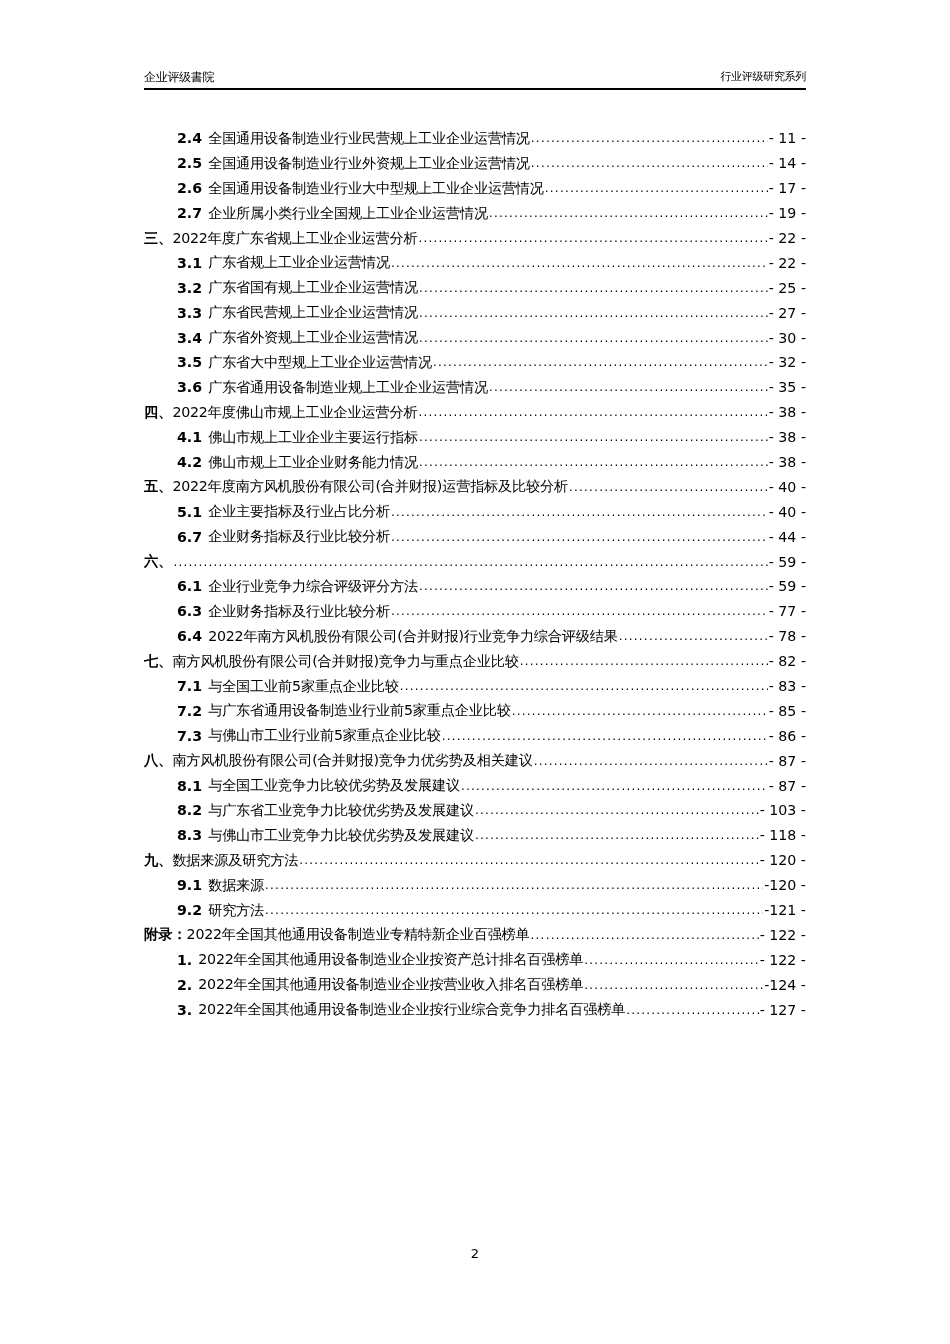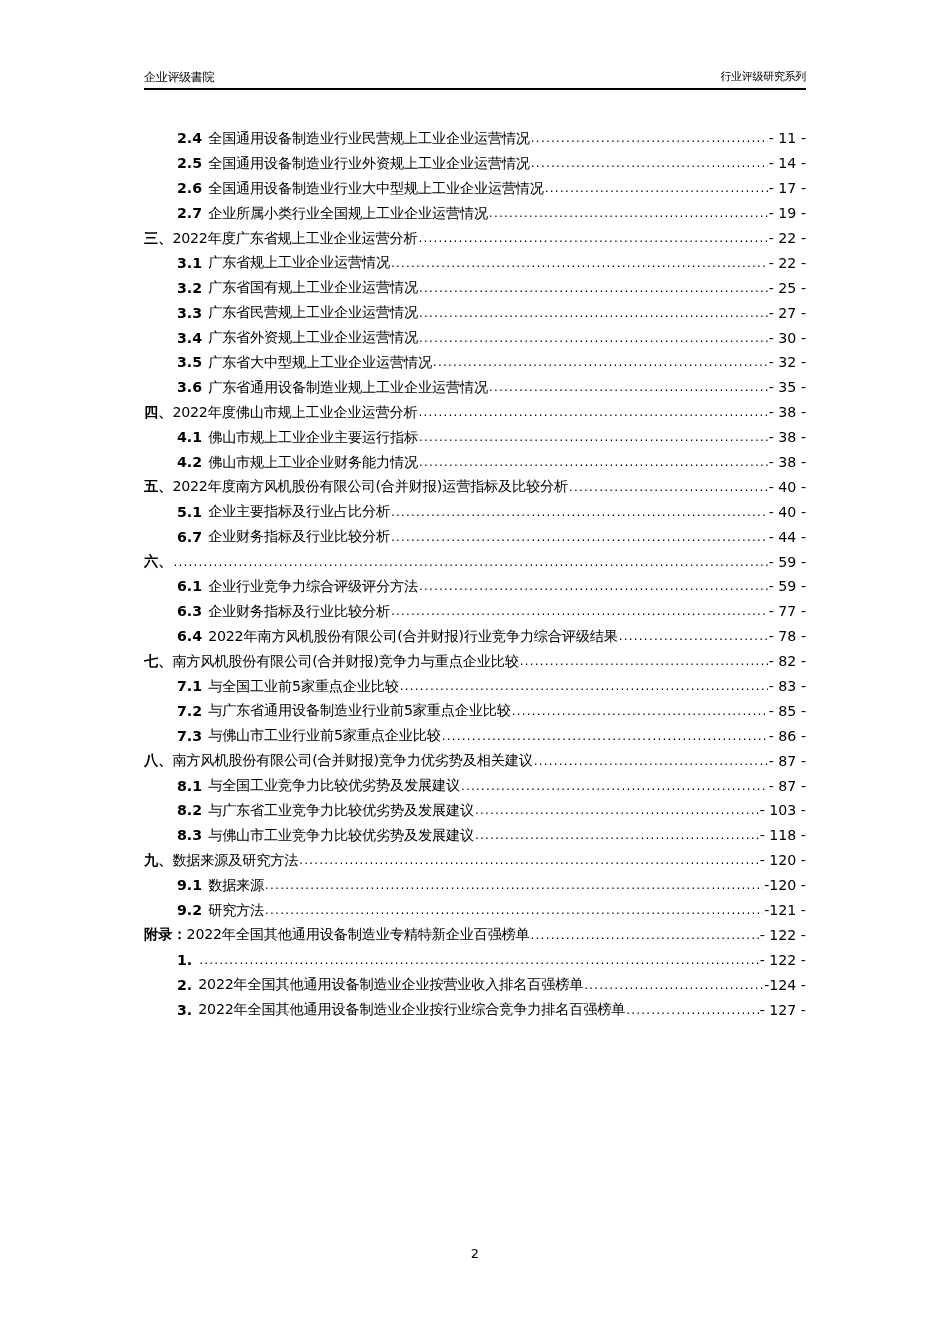--- a/index.html
+++ b/index.html
@@ -223,20 +223,21 @@
       <span class="page">-121 -</span>
     </div>
     <div class="toc-row l1">
       <span class="num" style="margin-right: 0px;">附录：</span>
       <span class="title">2022年全国其他通用设备制造业专精特新企业百强榜单</span>
       <span class="dots"></span>
       <span class="page">- 122 -</span>
     </div>
     <div class="toc-row l2">
       <span class="num">1.</span>
+      <span class="title">2022年全国其他通用设备制造业企业按资产总计排名百强榜单</span>
       <span class="dots"></span>
       <span class="page">- 122 -</span>
     </div>
     <div class="toc-row l2">
       <span class="num">2.</span>
       <span class="title">2022年全国其他通用设备制造业企业按营业收入排名百强榜单</span>
       <span class="dots"></span>
       <span class="page">-124 -</span>
     </div>
     <div class="toc-row l2">

